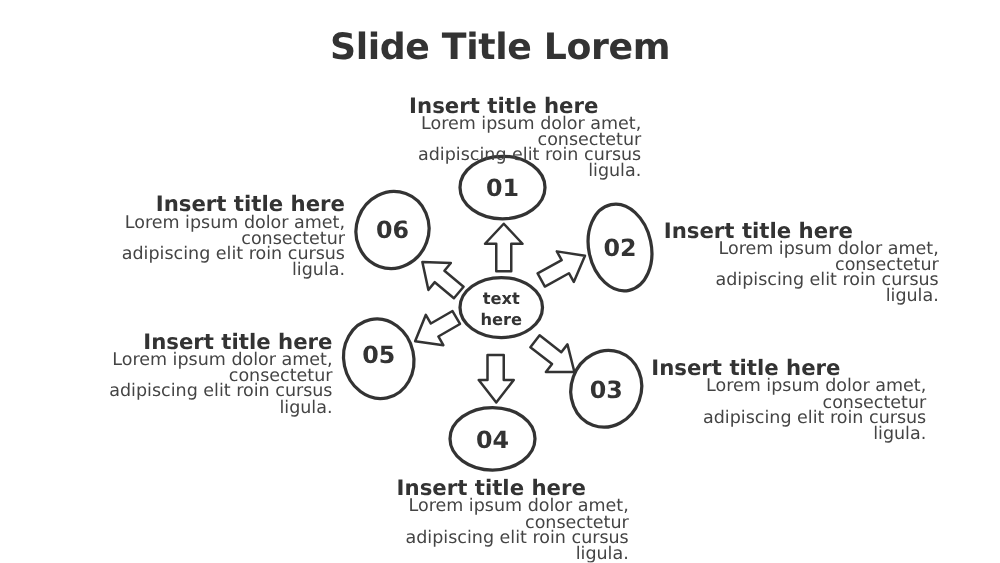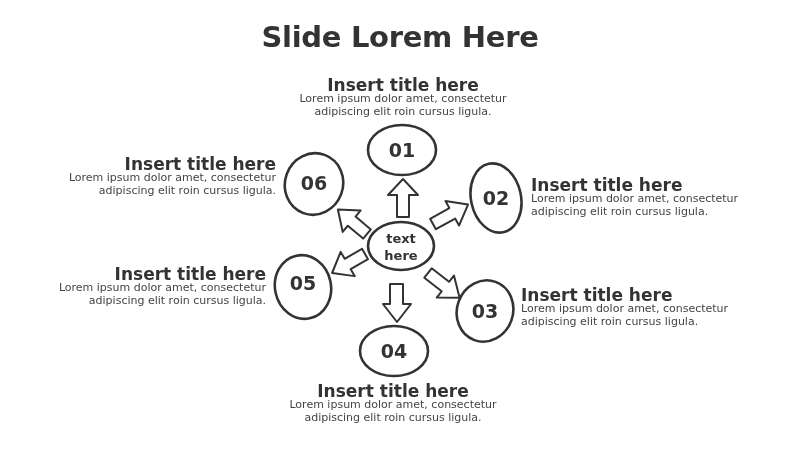--- a/index.html
+++ b/index.html
@@ -3,29 +3,29 @@
   <meta charset="utf-8">
   <style>
     html, body { margin: 0; padding: 0; }
     body { width: 800px; height: 450px; background: #ffffff; position: relative; overflow: hidden; font-family: "DejaVu Sans", sans-serif; color: #333333; }
     .slide-title { position: absolute; left: 0; width: 800px; top: 20px; text-align: center; font-size: 29px; font-weight: bold; color: #333333; letter-spacing: -0.3px; }
     svg.diagram { position: absolute; left: 0; top: 0; }
     .num { font-family: "DejaVu Sans", sans-serif; font-weight: bold; font-size: 19px; fill: #333333; }
     .center-text { font-family: "DejaVu Sans", sans-serif; font-weight: bold; font-size: 13px; fill: #333333; }
     .block { position: absolute; width: 220px; }
     .block .t { font-size: 17px; font-weight: bold; color: #333333; line-height: 16px; }
-    .block .d { font-size: 11px; color: #444444; line-height: 12.5px; }
+    .block .d { font-size: 14px; color: #444444; line-height: 12.5px; text-align: right; }
     .center { text-align: center; }
     .right { text-align: right; }
     .left { text-align: left; }
   </style>
 </head>
 <body>
 
-<div class="slide-title">Slide Lorem Here</div>
+<div class="slide-title">Slide Title Lorem</div>
 
 <svg class="diagram" width="800" height="450" viewBox="0 0 800 450">
   <g fill="none" stroke="#333333" stroke-width="2.6" stroke-linejoin="round">
 
     <ellipse cx="402" cy="150" rx="34" ry="25"></ellipse>
     <ellipse cx="496" cy="198" rx="25" ry="35" transform="rotate(-12 496 198)"></ellipse>
     <ellipse cx="485" cy="311" rx="28" ry="31" transform="rotate(20 485 311)"></ellipse>
     <ellipse cx="394" cy="351" rx="34" ry="25"></ellipse>
     <ellipse cx="303" cy="287" rx="28" ry="32" transform="rotate(-12 303 287)"></ellipse>
     <ellipse cx="314" cy="184" rx="29" ry="31" transform="rotate(20 314 184)"></ellipse>

